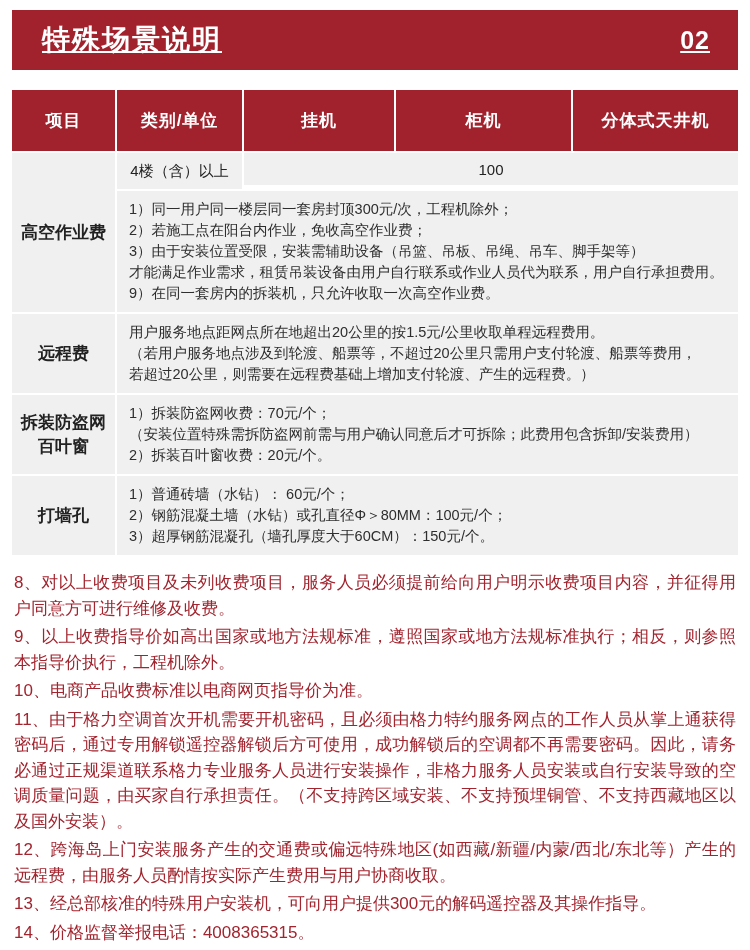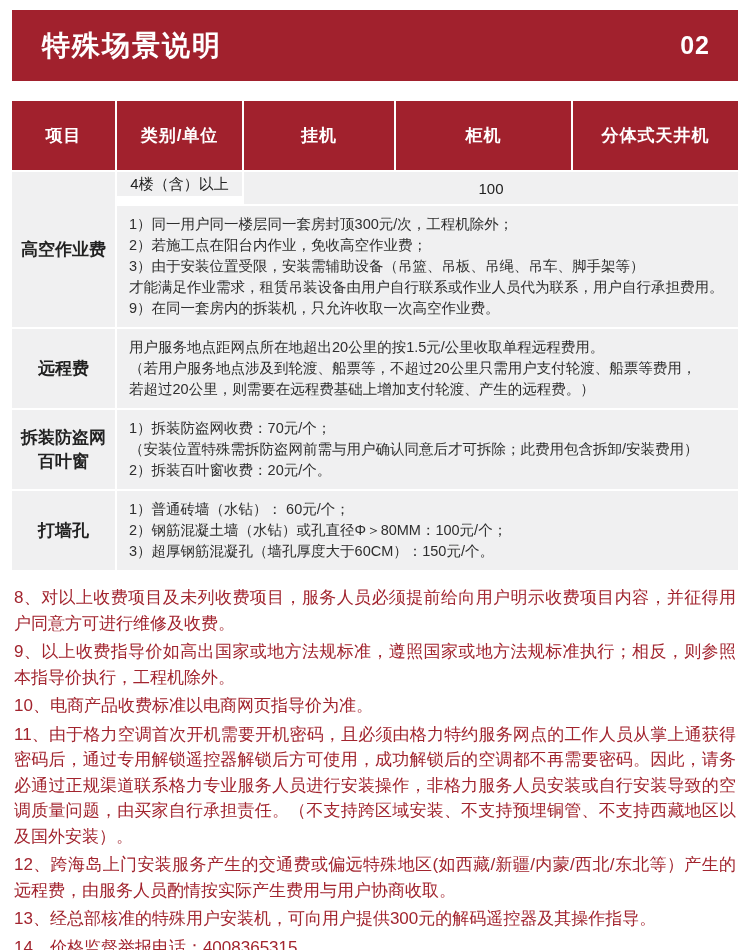--- a/index.html
+++ b/index.html
@@ -9,25 +9,26 @@
     min-height: 950px;
     font-family: "Liberation Sans", "DejaVu Sans", sans-serif;
     color: #333;
   }
   .page { padding: 10px 12px 14px 12px; }
 
   
   .banner {
     background: #a1212d;
     color: #fff;
-    height: 71px;
+    height: 60px;
     display: flex;
     align-items: center;
     justify-content: space-between;
     padding: 0 28px 0 30px;
+    text-decoration: underline;
   }
   .banner-title { font-size: 28px; font-weight: bold; letter-spacing: 2px; }
   .banner-num   { font-size: 25px; font-weight: bold; letter-spacing: 1px; margin-left: 12px; }
 
   
   .fee-table {
     margin-top: 20px;
     display: flex;
     flex-direction: column;
     gap: 2px;
@@ -36,21 +37,21 @@
   .t-head {
     display: grid;
     grid-template-columns: 103px 125px 150px 175px 1fr;
     gap: 2px;
   }
   .h-cell {
     background: #a1212d;
     color: #fff;
     font-size: 17px;
     font-weight: bold;
-    height: 69px;
+    height: 61px;
     display: flex;
     align-items: center;
     justify-content: center;
     letter-spacing: 1px;
   }
   .t-row { display: flex; gap: 2px; }
   .t-label {
     flex: 0 0 103px;
     background: #f0f0f1;
     display: flex;
@@ -62,21 +63,21 @@
     color: #222;
     white-space: pre-line;
     line-height: 1.4;
     padding: 4px;
   }
   .t-body { flex: 1; display: flex; flex-direction: column; gap: 2px; }
   .sub-row { display: flex; gap: 2px; }
   .cell { background: #f0f0f1; }
   .sub-a {
     flex: 0 0 125px;
-    height: 24px;
+    height: 36px;
     display: flex; align-items: center; justify-content: center;
     font-size: 15px; color: #222;
   }
   .sub-b {
     flex: 1;
     height: 32px;
     display: flex; align-items: center; justify-content: center;
     font-size: 15px; color: #222;
   }
   .notes {

